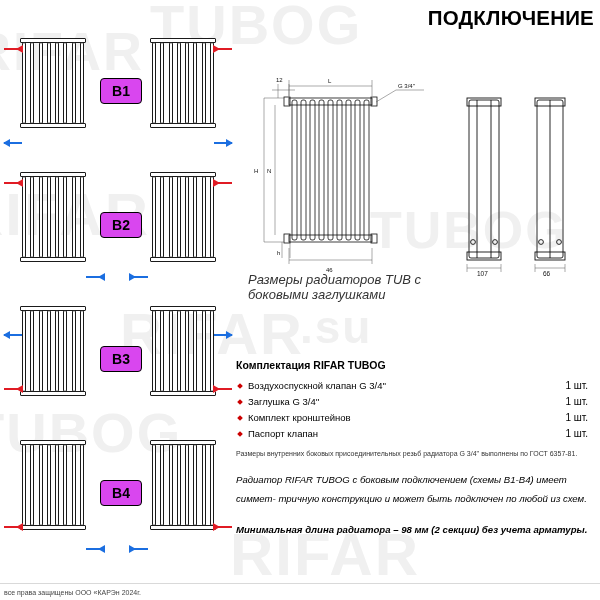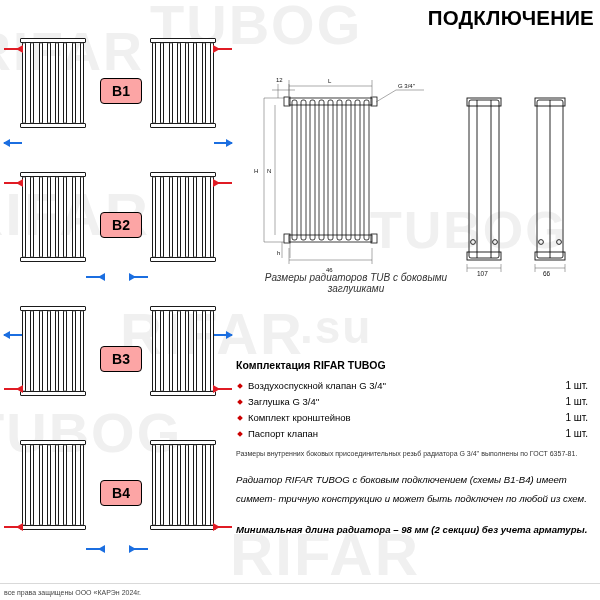--- a/index.html
+++ b/index.html
@@ -45,21 +45,21 @@
 
   
   .left-col { position:absolute; left:0; top:28px; width:240px; z-index:2; }
   .scheme { position:relative; height:134px; }
   .scheme .label {
     position:absolute;
     left:100px; top:50px;
     width:42px; height:26px;
     border:1.4px solid #000;
     border-radius:4px;
-    background:#fca5a5;
+    background:#d946ef;
     font-size:14px; font-weight:bold;
     display:flex; align-items:center; justify-content:center;
   }
   .rad {
     position:absolute;
     width:62px; height:94px;
   }
   .rad.left  { left:22px;  top:8px; }
   .rad.right { left:152px; top:8px; }
 
@@ -99,21 +99,21 @@
   .arrow.to-left  .head { left:-1px; }
   .arrow.to-right .head { right:-1px; }
 
   
   .tech {
     position:absolute; left:248px; top:76px; width:210px; height:200px;
     z-index:2;
   }
   .tech-caption {
     position:absolute; left:248px; top:272px; width:216px;
-    font-size:10px; font-style:italic; color:#333; text-align:center;
+    font-size:13px; font-style:italic; color:#333; text-align:left;
     z-index:2;
   }
 
   
   .section-view { position:absolute; left:455px; top:92px; width:140px; height:175px; z-index:2; }
 
   
   .content { position:absolute; left:236px; top:358px; width:352px; z-index:2; }
   .content h3 { margin:0; font-size:10.5px; font-weight:bold; line-height:14px; }
   .content h3 .red { color:#cc0000; }

